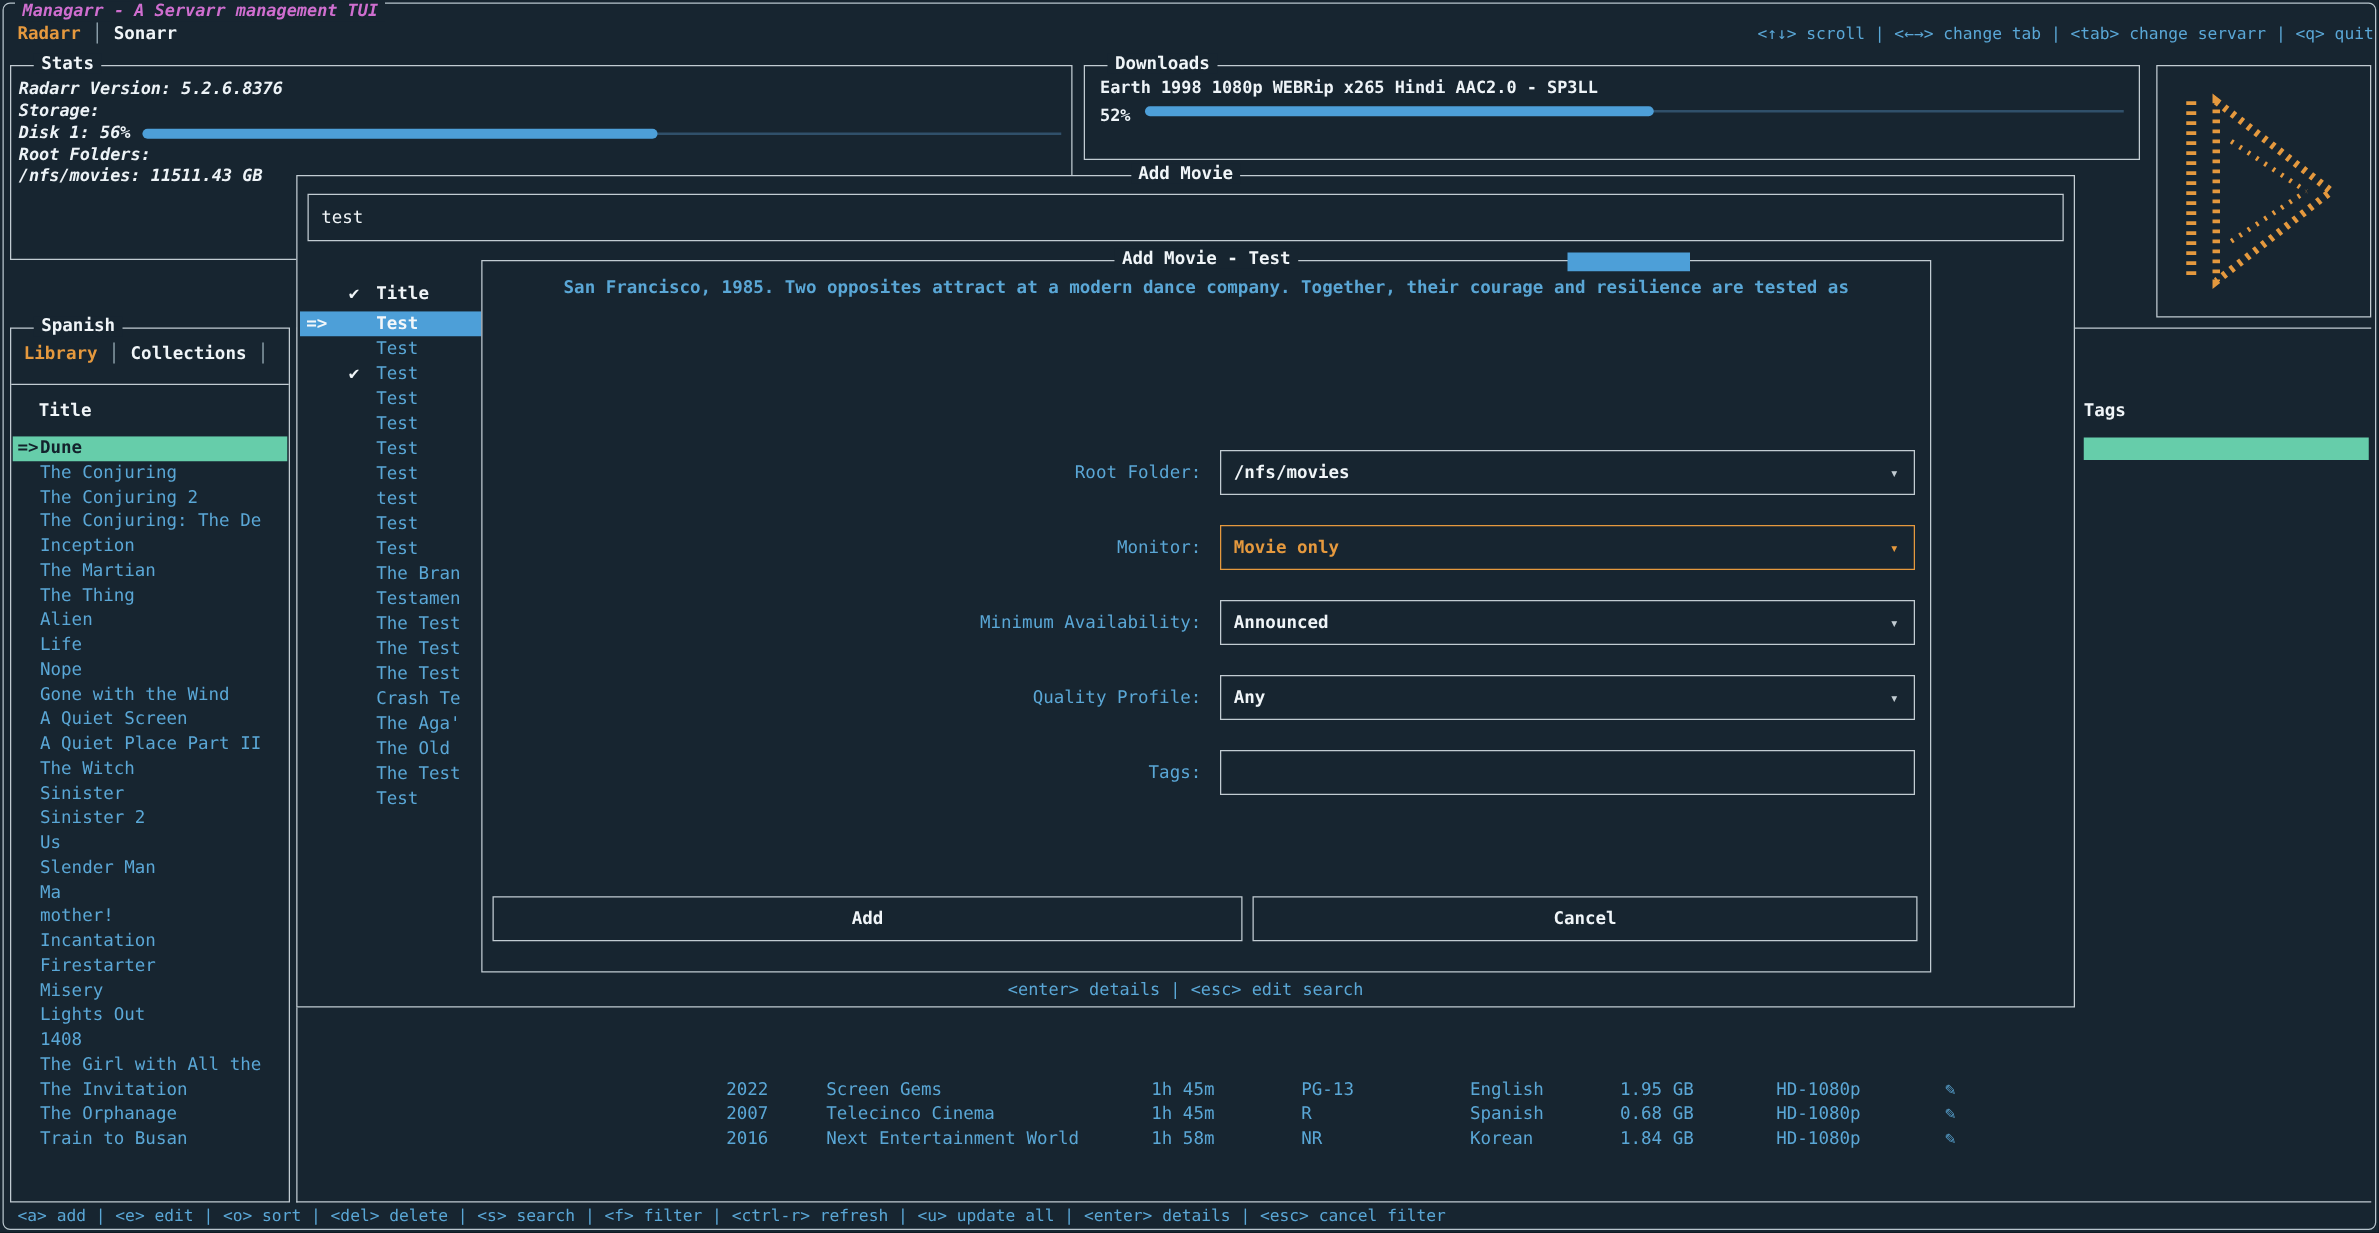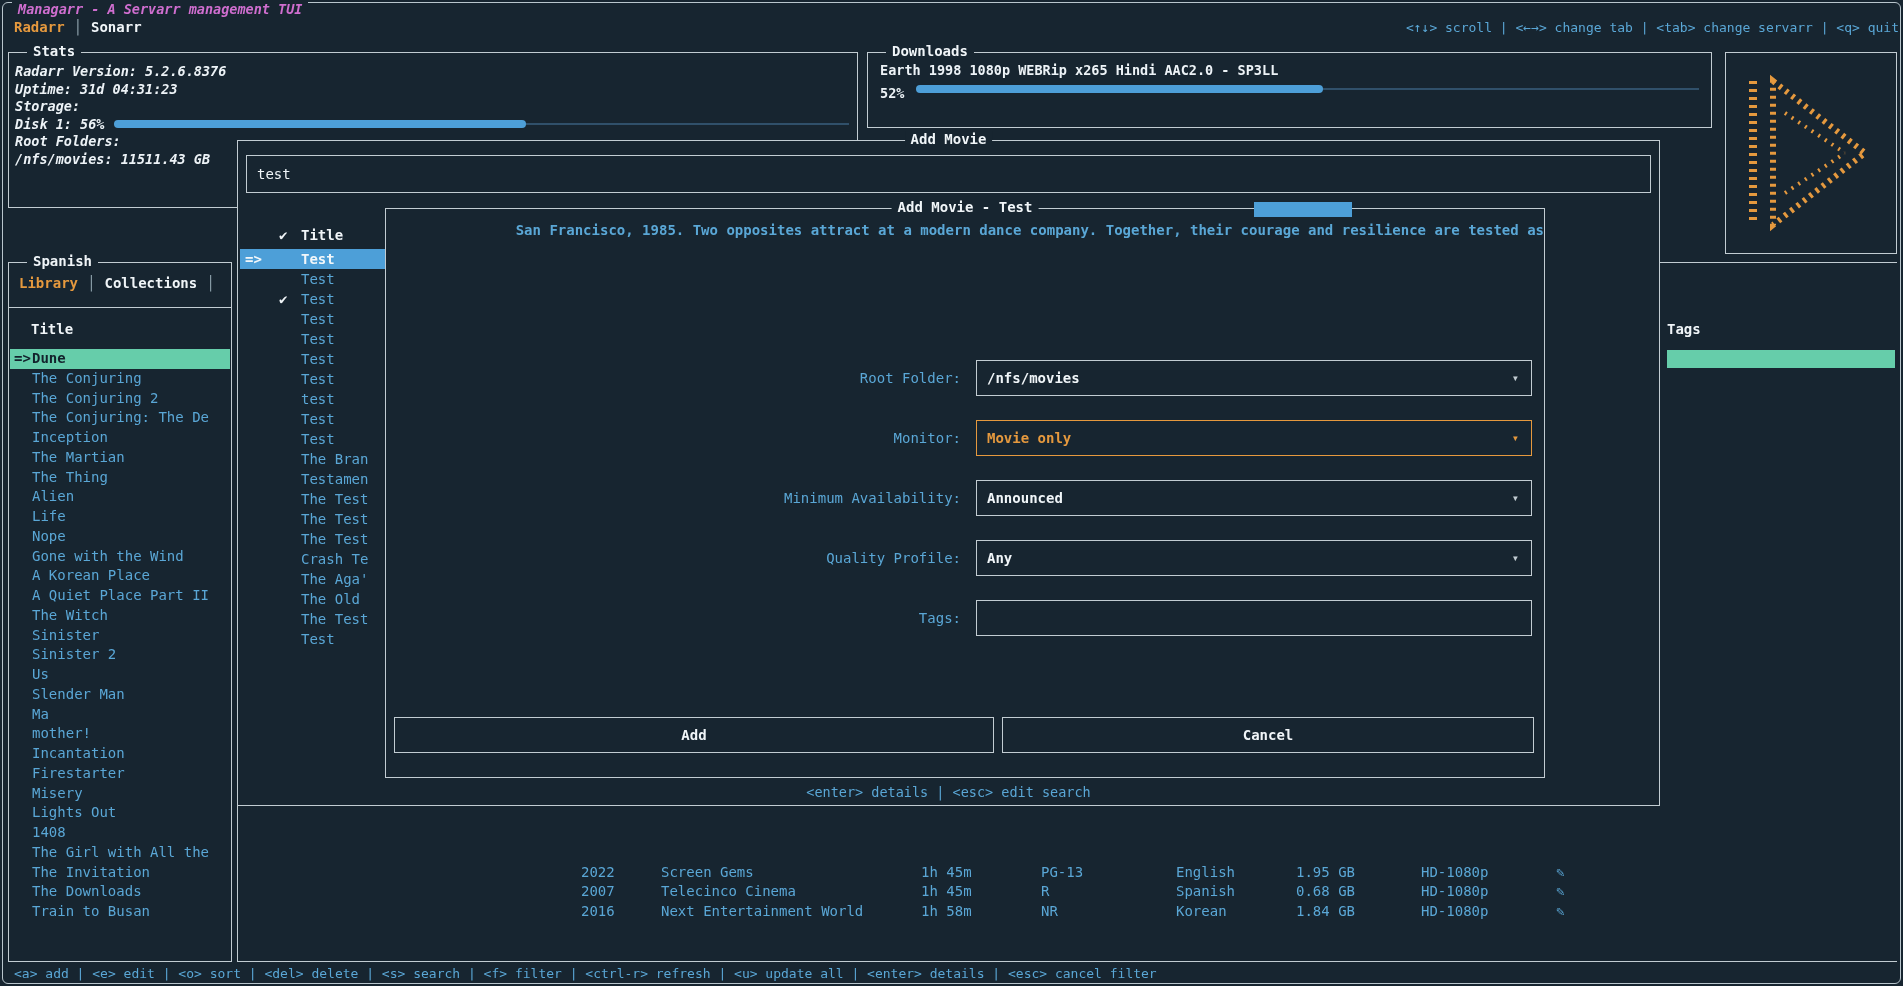--- a/index.html
+++ b/index.html
@@ -74,21 +74,21 @@
   .res-list{position:absolute;top:108px;left:2px;width:146px;overflow:hidden;}
   .rrow{position:relative;height:20px;line-height:20px;font-size:14px;color:#5aa7d6;white-space:nowrap;overflow:hidden;}
   .rrow .arrow{position:absolute;left:5px;color:#f2f7fa;}
   .rrow .chk{position:absolute;left:39px;color:#f0f5f8;}
   .rrow .rt{position:absolute;left:61px;}
   .rrow.sel-blue{background:#4d9fd8;color:#f2f7fa;font-weight:bold;}
   .popup-hint{position:absolute;bottom:5px;left:0;right:0;text-align:center;font-size:13.5px;color:#5aa7d6;}
 
   
   .modal{left:385px;top:208px;width:1160px;height:570px;z-index:20;}
-  .desc{margin-top:12px;text-align:right;font-size:14px;line-height:18px;font-weight:bold;color:#5aa7d6;}
+  .desc{margin-top:12px;text-align:center;font-size:14px;line-height:18px;font-weight:bold;color:#5aa7d6;}
   .frow{position:absolute;left:0;right:12px;height:36px;}
   .flabel{position:absolute;left:0;width:575px;text-align:right;line-height:36px;font-size:14px;color:#5aa7d6;}
   .fbox{position:absolute;left:590px;right:0;top:0;height:36px;border:1px solid #c2ccd2;box-sizing:border-box;background:#172530;}
   .fval{position:absolute;left:10px;line-height:34px;font-size:14px;font-weight:bold;color:#f0f5f8;}
   .farrow{position:absolute;right:12px;line-height:34px;font-size:12px;color:#c2ccd2;}
   .fbox.focused{border-color:#e5993e;}
   .fbox.focused .fval,.fbox.focused .farrow{color:#e5993e;}
   .btn{position:absolute;top:508px;height:36px;border:1px solid #c2ccd2;box-sizing:border-box;
     text-align:center;line-height:34px;font-size:14px;font-weight:bold;color:#f0f5f8;cursor:pointer;}
   .btn-add{left:8px;width:600px;}
@@ -107,21 +107,20 @@
   <div class="servarr-tabs">
     <span class="tab-radarr">Radarr</span><span class="tab-sep">│</span><span class="tab-sonarr">Sonarr</span>
   </div>
 
   <div class="top-help">&lt;↑↓&gt; scroll | &lt;←→&gt; change tab | &lt;tab&gt; change servarr | &lt;q&gt; quit</div>
 
   <div class="panel stats">
     <div class="ptitle">Stats</div>
     <div class="stats-body">
       <div>Radarr Version:  5.2.6.8376</div>
-      <div>Uptime: 31d 04:31:23</div>
       <div>Storage:</div>
       <div class="disk-line">
         <span>Disk 1: 56%</span>
         <span class="gauge disk-gauge">
           <span class="track"></span>
           <span class="fill" style="width: 56%;"></span>
         </span>
       </div>
       <div>Root Folders:</div>
       <div>/nfs/movies: 11511.43 GB</div>
@@ -161,37 +160,37 @@
         <div class="mrow"><span class="arrow"></span><span>The Conjuring</span></div>
         <div class="mrow"><span class="arrow"></span><span>The Conjuring 2</span></div>
         <div class="mrow"><span class="arrow"></span><span>The Conjuring: The De</span></div>
         <div class="mrow"><span class="arrow"></span><span>Inception</span></div>
         <div class="mrow"><span class="arrow"></span><span>The Martian</span></div>
         <div class="mrow"><span class="arrow"></span><span>The Thing</span></div>
         <div class="mrow"><span class="arrow"></span><span>Alien</span></div>
         <div class="mrow"><span class="arrow"></span><span>Life</span></div>
         <div class="mrow"><span class="arrow"></span><span>Nope</span></div>
         <div class="mrow"><span class="arrow"></span><span>Gone with the Wind</span></div>
-        <div class="mrow"><span class="arrow"></span><span>A Korean Place</span></div>
+        <div class="mrow"><span class="arrow"></span><span>A Quiet Screen</span></div>
         <div class="mrow"><span class="arrow"></span><span>A Quiet Place Part II</span></div>
         <div class="mrow"><span class="arrow"></span><span>The Witch</span></div>
         <div class="mrow"><span class="arrow"></span><span>Sinister</span></div>
         <div class="mrow"><span class="arrow"></span><span>Sinister 2</span></div>
         <div class="mrow"><span class="arrow"></span><span>Us</span></div>
         <div class="mrow"><span class="arrow"></span><span>Slender Man</span></div>
         <div class="mrow"><span class="arrow"></span><span>Ma</span></div>
         <div class="mrow"><span class="arrow"></span><span>mother!</span></div>
         <div class="mrow"><span class="arrow"></span><span>Incantation</span></div>
         <div class="mrow"><span class="arrow"></span><span>Firestarter</span></div>
         <div class="mrow"><span class="arrow"></span><span>Misery</span></div>
         <div class="mrow"><span class="arrow"></span><span>Lights Out</span></div>
         <div class="mrow"><span class="arrow"></span><span>1408</span></div>
         <div class="mrow"><span class="arrow"></span><span>The Girl with All the</span></div>
         <div class="mrow"><span class="arrow"></span><span>The Invitation</span></div>
-        <div class="mrow"><span class="arrow"></span><span>The Downloads</span></div>
+        <div class="mrow"><span class="arrow"></span><span>The Orphanage</span></div>
         <div class="mrow"><span class="arrow"></span><span>Train to Busan</span></div>
       </div>
   </div>
 
   <div class="panel maintable">
     <div class="tbl-tags-header">Tags</div>
     <div>
         <div class="trow" style="top: 86px;">
           <div class="tags-green"></div>
         </div>

